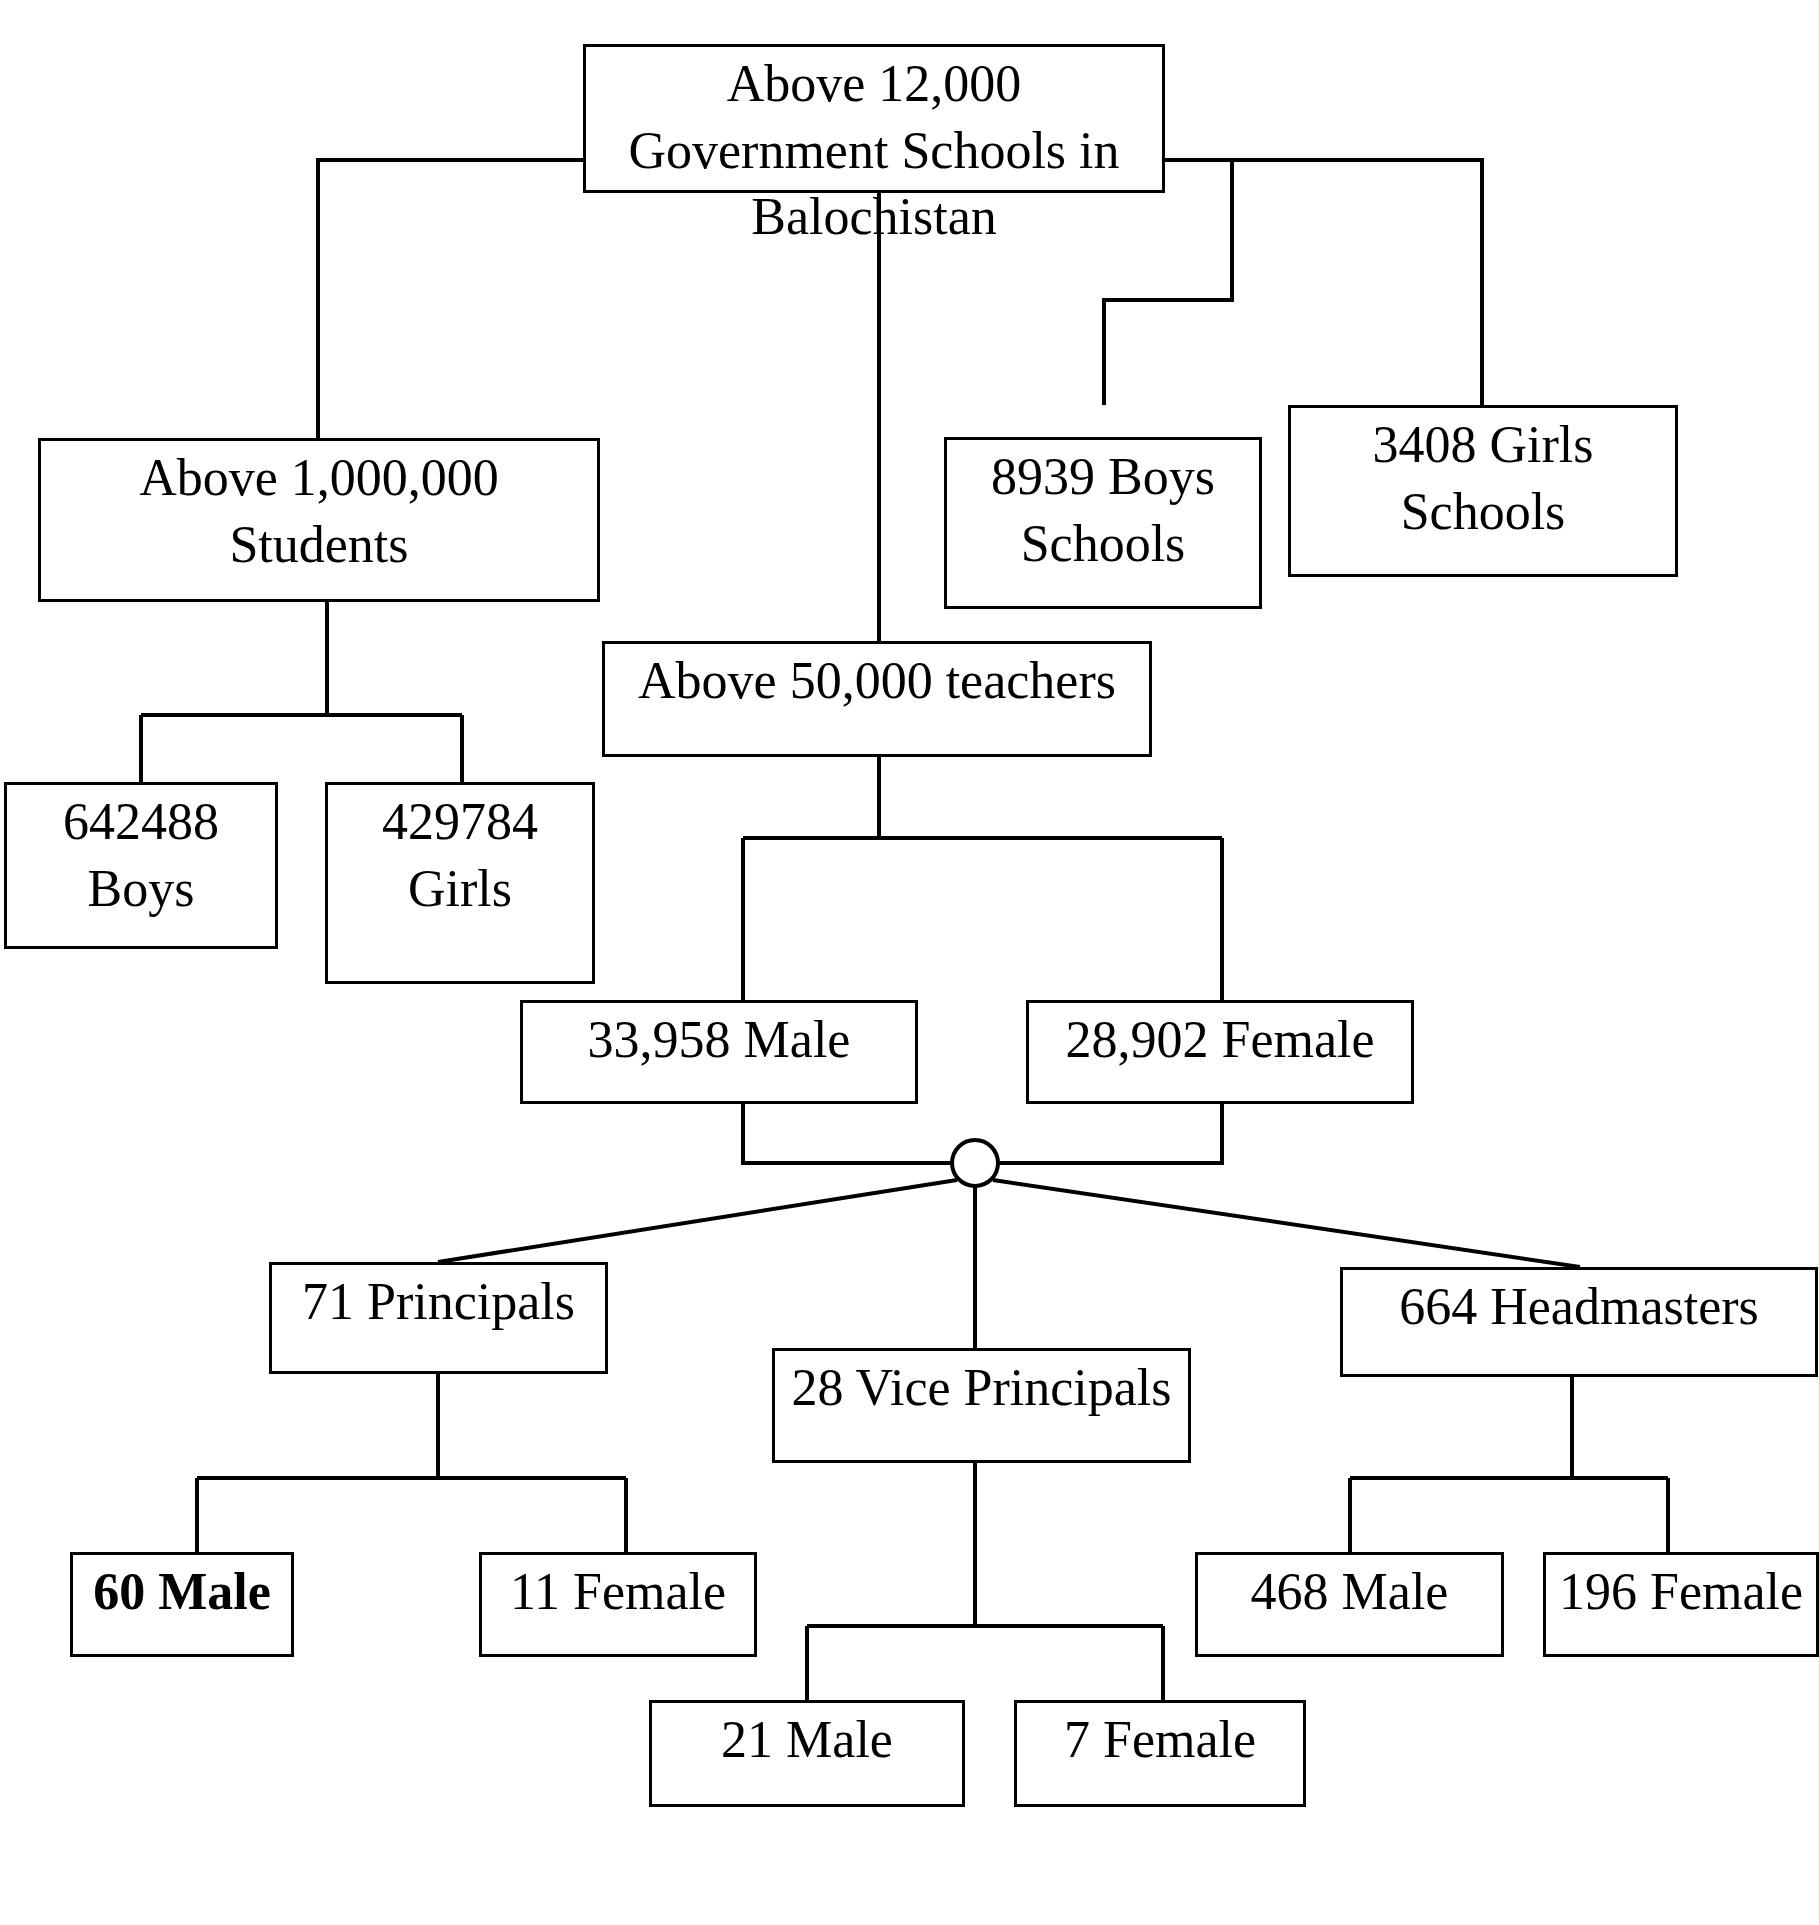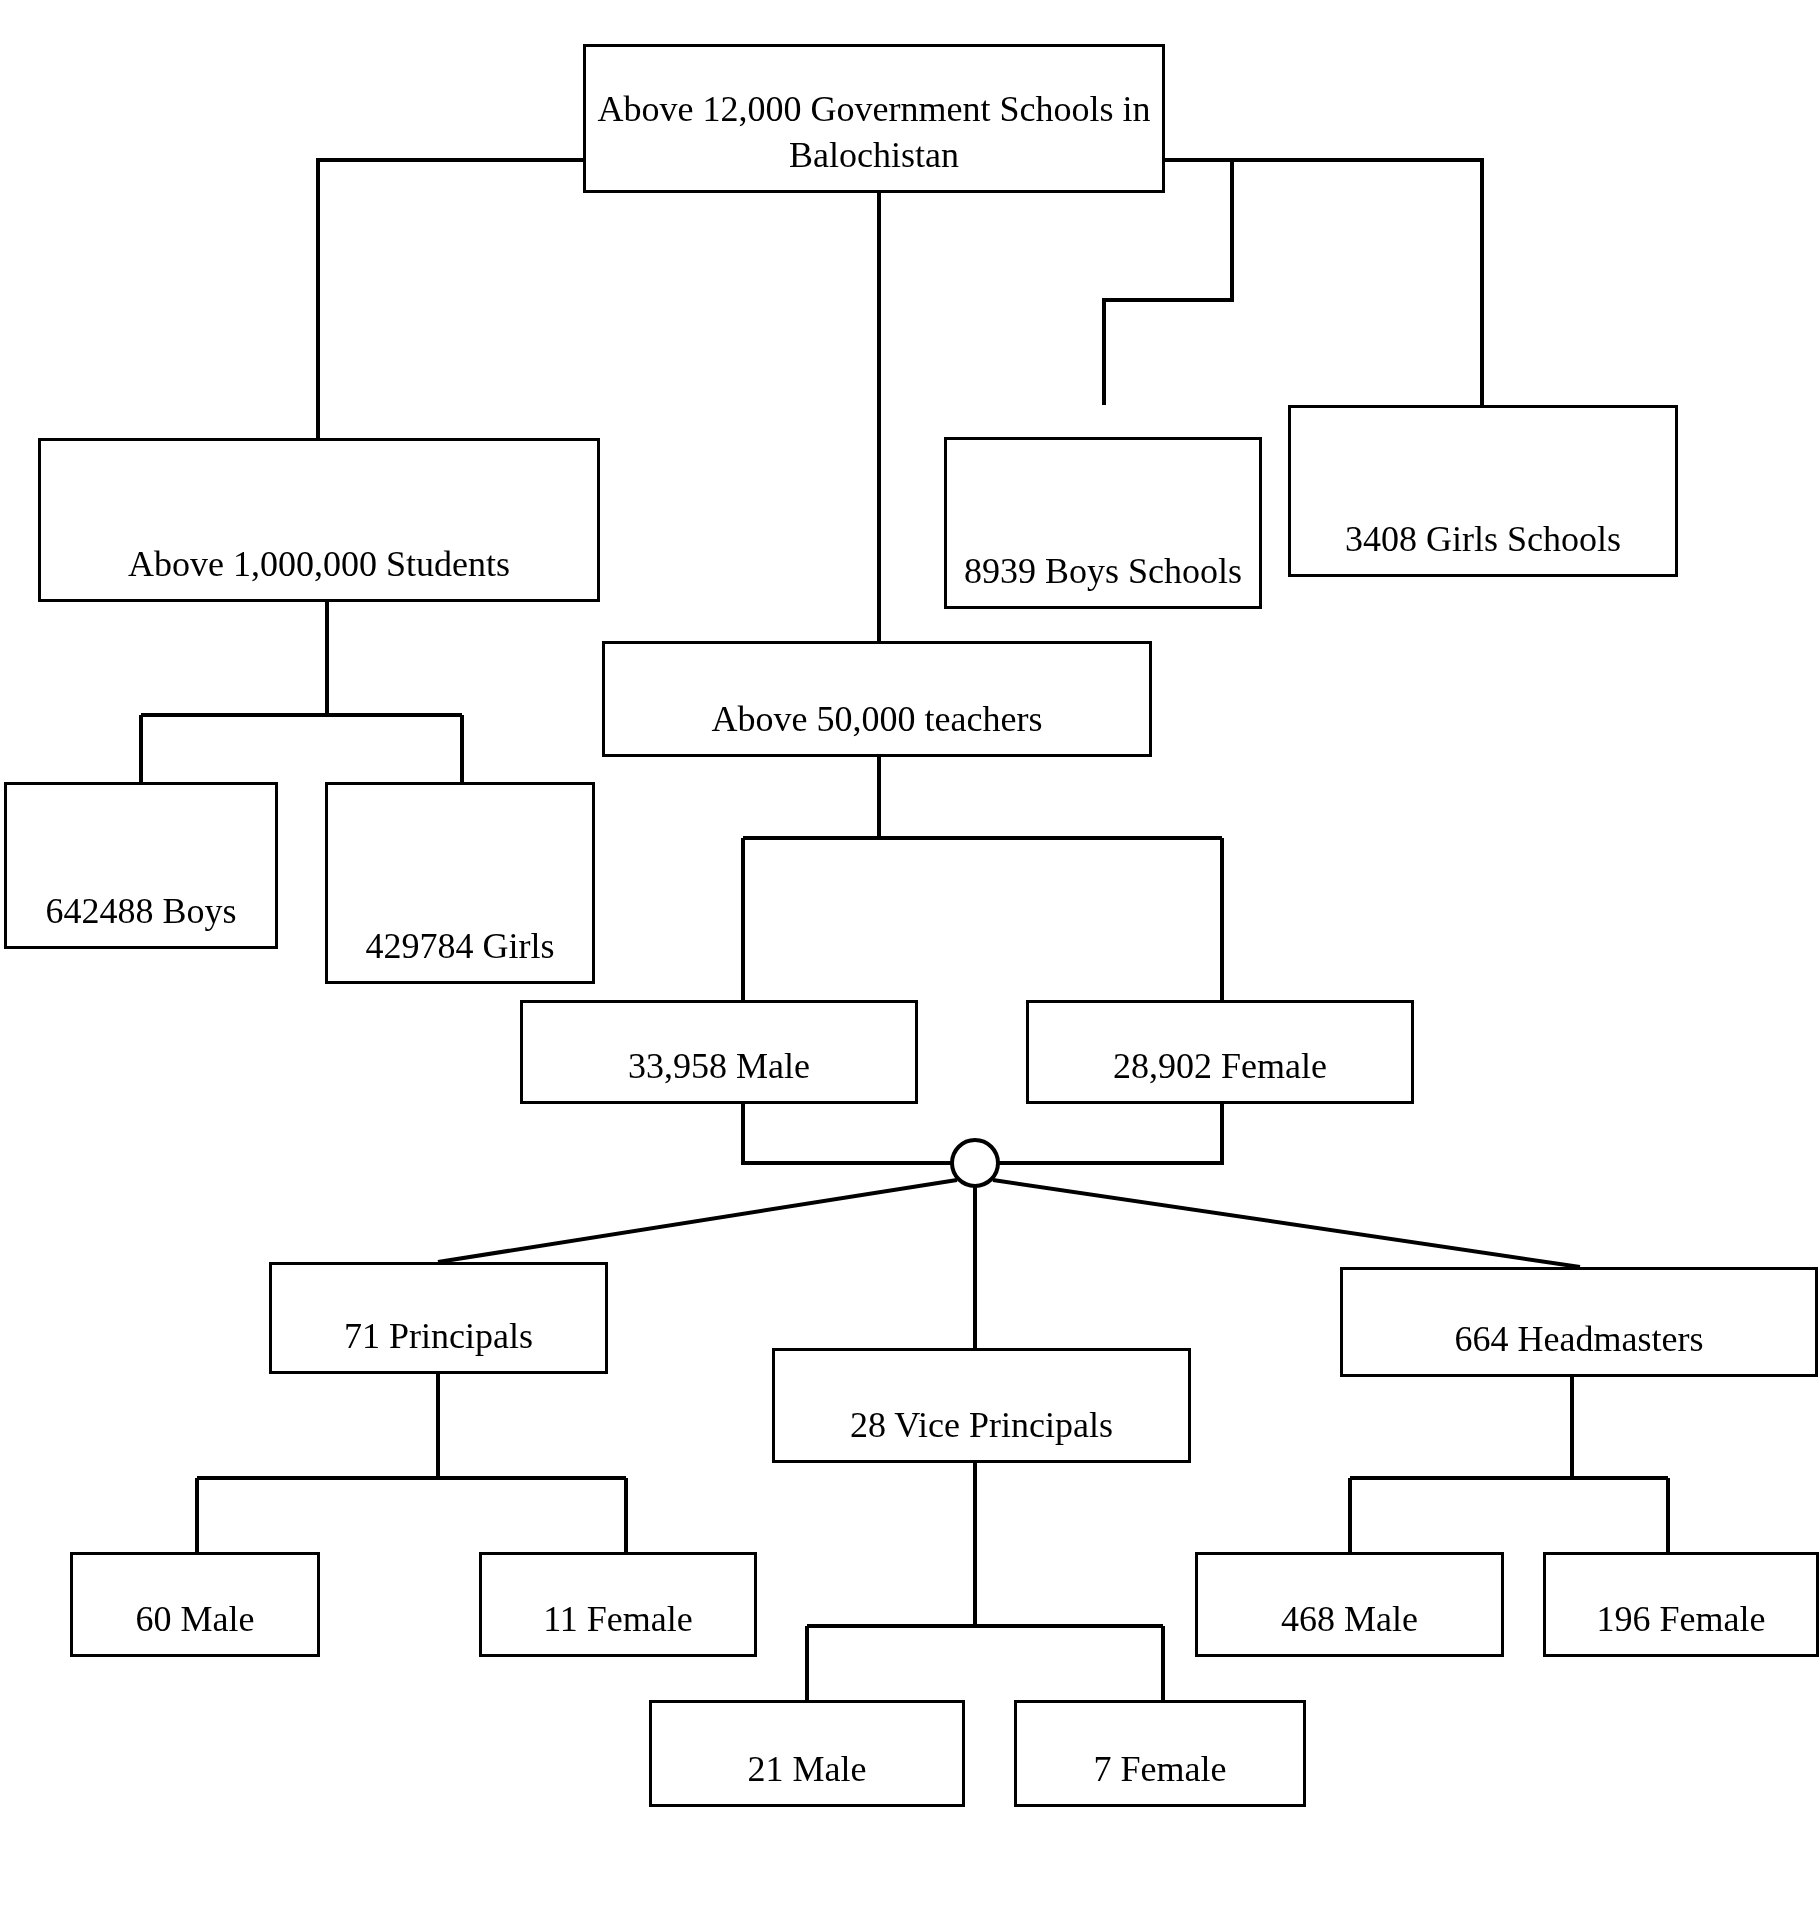--- a/index.html
+++ b/index.html
@@ -22,27 +22,27 @@
     width: 1819px;
     height: 1925px;
     pointer-events: none;
   }
   .node {
     position: absolute;
     box-sizing: border-box;
     border: 3px solid #000000;
     background: #ffffff;
     display: flex;
-    align-items: flex-end;
+    align-items: flex-start;
     justify-content: center;
     text-align: center;
     color: #000000;
-    font-size: 36px;
+    font-size: 52px;
     line-height: 1.28;
-    padding: 12px 10px;
+    padding: 4px 10px;
     z-index: 2;
   }
   .node span { display: block; }
 </style>
 </head>
 <body>
 
 <div id="canvas">
 
   <svg id="wires" viewBox="0 0 1819 1925" xmlns="http://www.w3.org/2000/svg">
@@ -108,21 +108,21 @@
       </div>
       <div class="node" style="left: 269px; top: 1262px; width: 339px; height: 112px;">
         <span>71 Principals</span>
       </div>
       <div class="node" style="left: 772px; top: 1348px; width: 419px; height: 115px;">
         <span>28 Vice Principals</span>
       </div>
       <div class="node" style="left: 1340px; top: 1267px; width: 478px; height: 110px;">
         <span>664 Headmasters</span>
       </div>
-      <div class="node" style="left: 70px; top: 1552px; width: 250px; height: 105px;">
+      <div class="node" style="left: 70px; top: 1552px; width: 224px; height: 105px; font-weight: bold;">
         <span>60 Male</span>
       </div>
       <div class="node" style="left: 479px; top: 1552px; width: 278px; height: 105px;">
         <span>11 Female</span>
       </div>
       <div class="node" style="left: 1195px; top: 1552px; width: 309px; height: 105px;">
         <span>468 Male</span>
       </div>
       <div class="node" style="left: 1543px; top: 1552px; width: 276px; height: 105px;">
         <span>196 Female</span>

